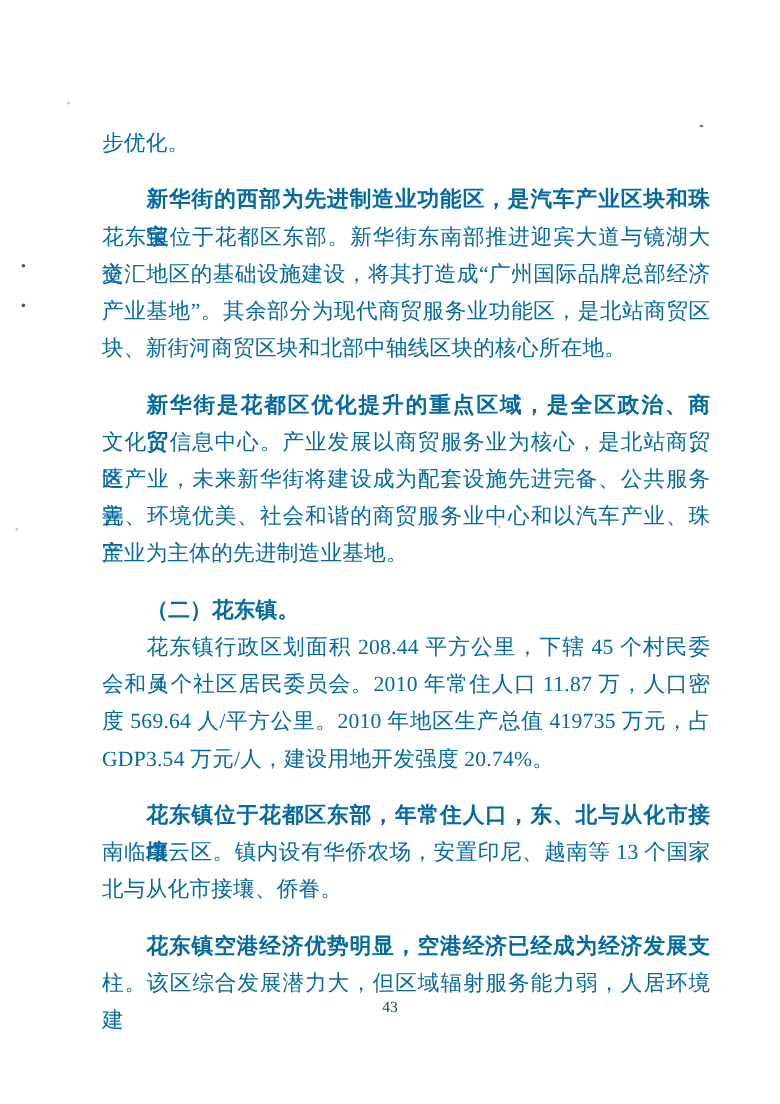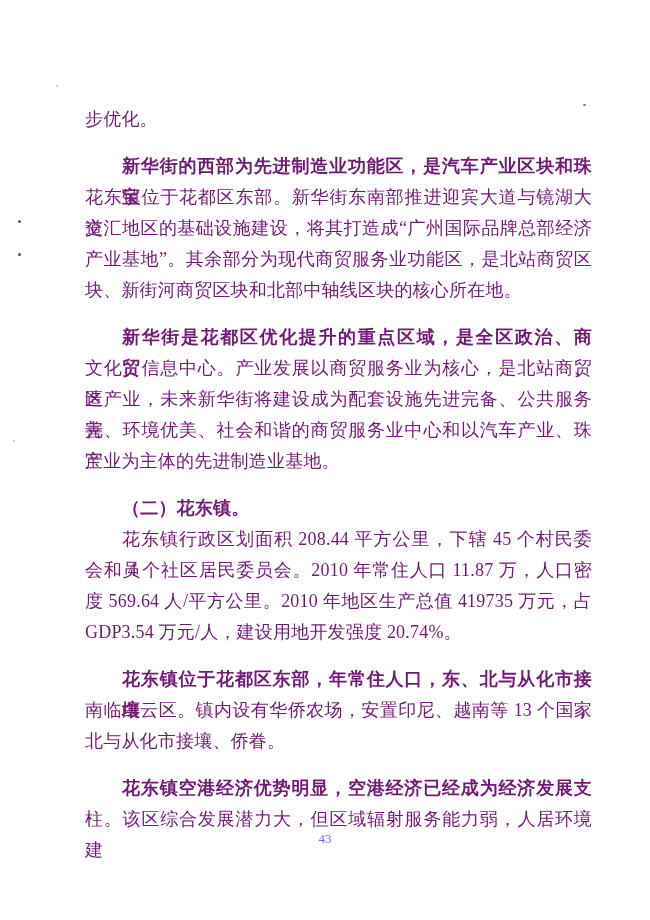--- a/index.html
+++ b/index.html
@@ -22,21 +22,21 @@
   .textblock {
     position: absolute;
     left: 85px;
     top: 104px;
     width: 507px;
   }
   .line {
     font-size: 18px;
     line-height: 31px;
     height: 31px;
-    color: #701a75;
+    color: #0369a1;
     letter-spacing: 0.2px;
     white-space: nowrap;
     overflow: visible;
   }
   .line.fill {
     white-space: normal;
     text-align: justify;
     text-align-last: justify;
   }
   .line.indent {
@@ -50,21 +50,21 @@
     font-weight: bold;
     margin-top: 16px;
   }
   .pagenum {
     position: absolute;
     top: 831px;
     left: 0;
     width: 100%;
     text-align: center;
     font-size: 13px;
-    color: #8b5cf6;
+    color: #14532d;
   }
   .speck {
     position: absolute;
     border-radius: 50%;
   }
   .speck.s1 { width: 3px; height: 3px; background: #555; }
   .speck.s2 { width: 3px; height: 2px; background: #777; }
   .speck.s3 { width: 2px; height: 2px; background: #bbb; }
 </style>
 </head>

